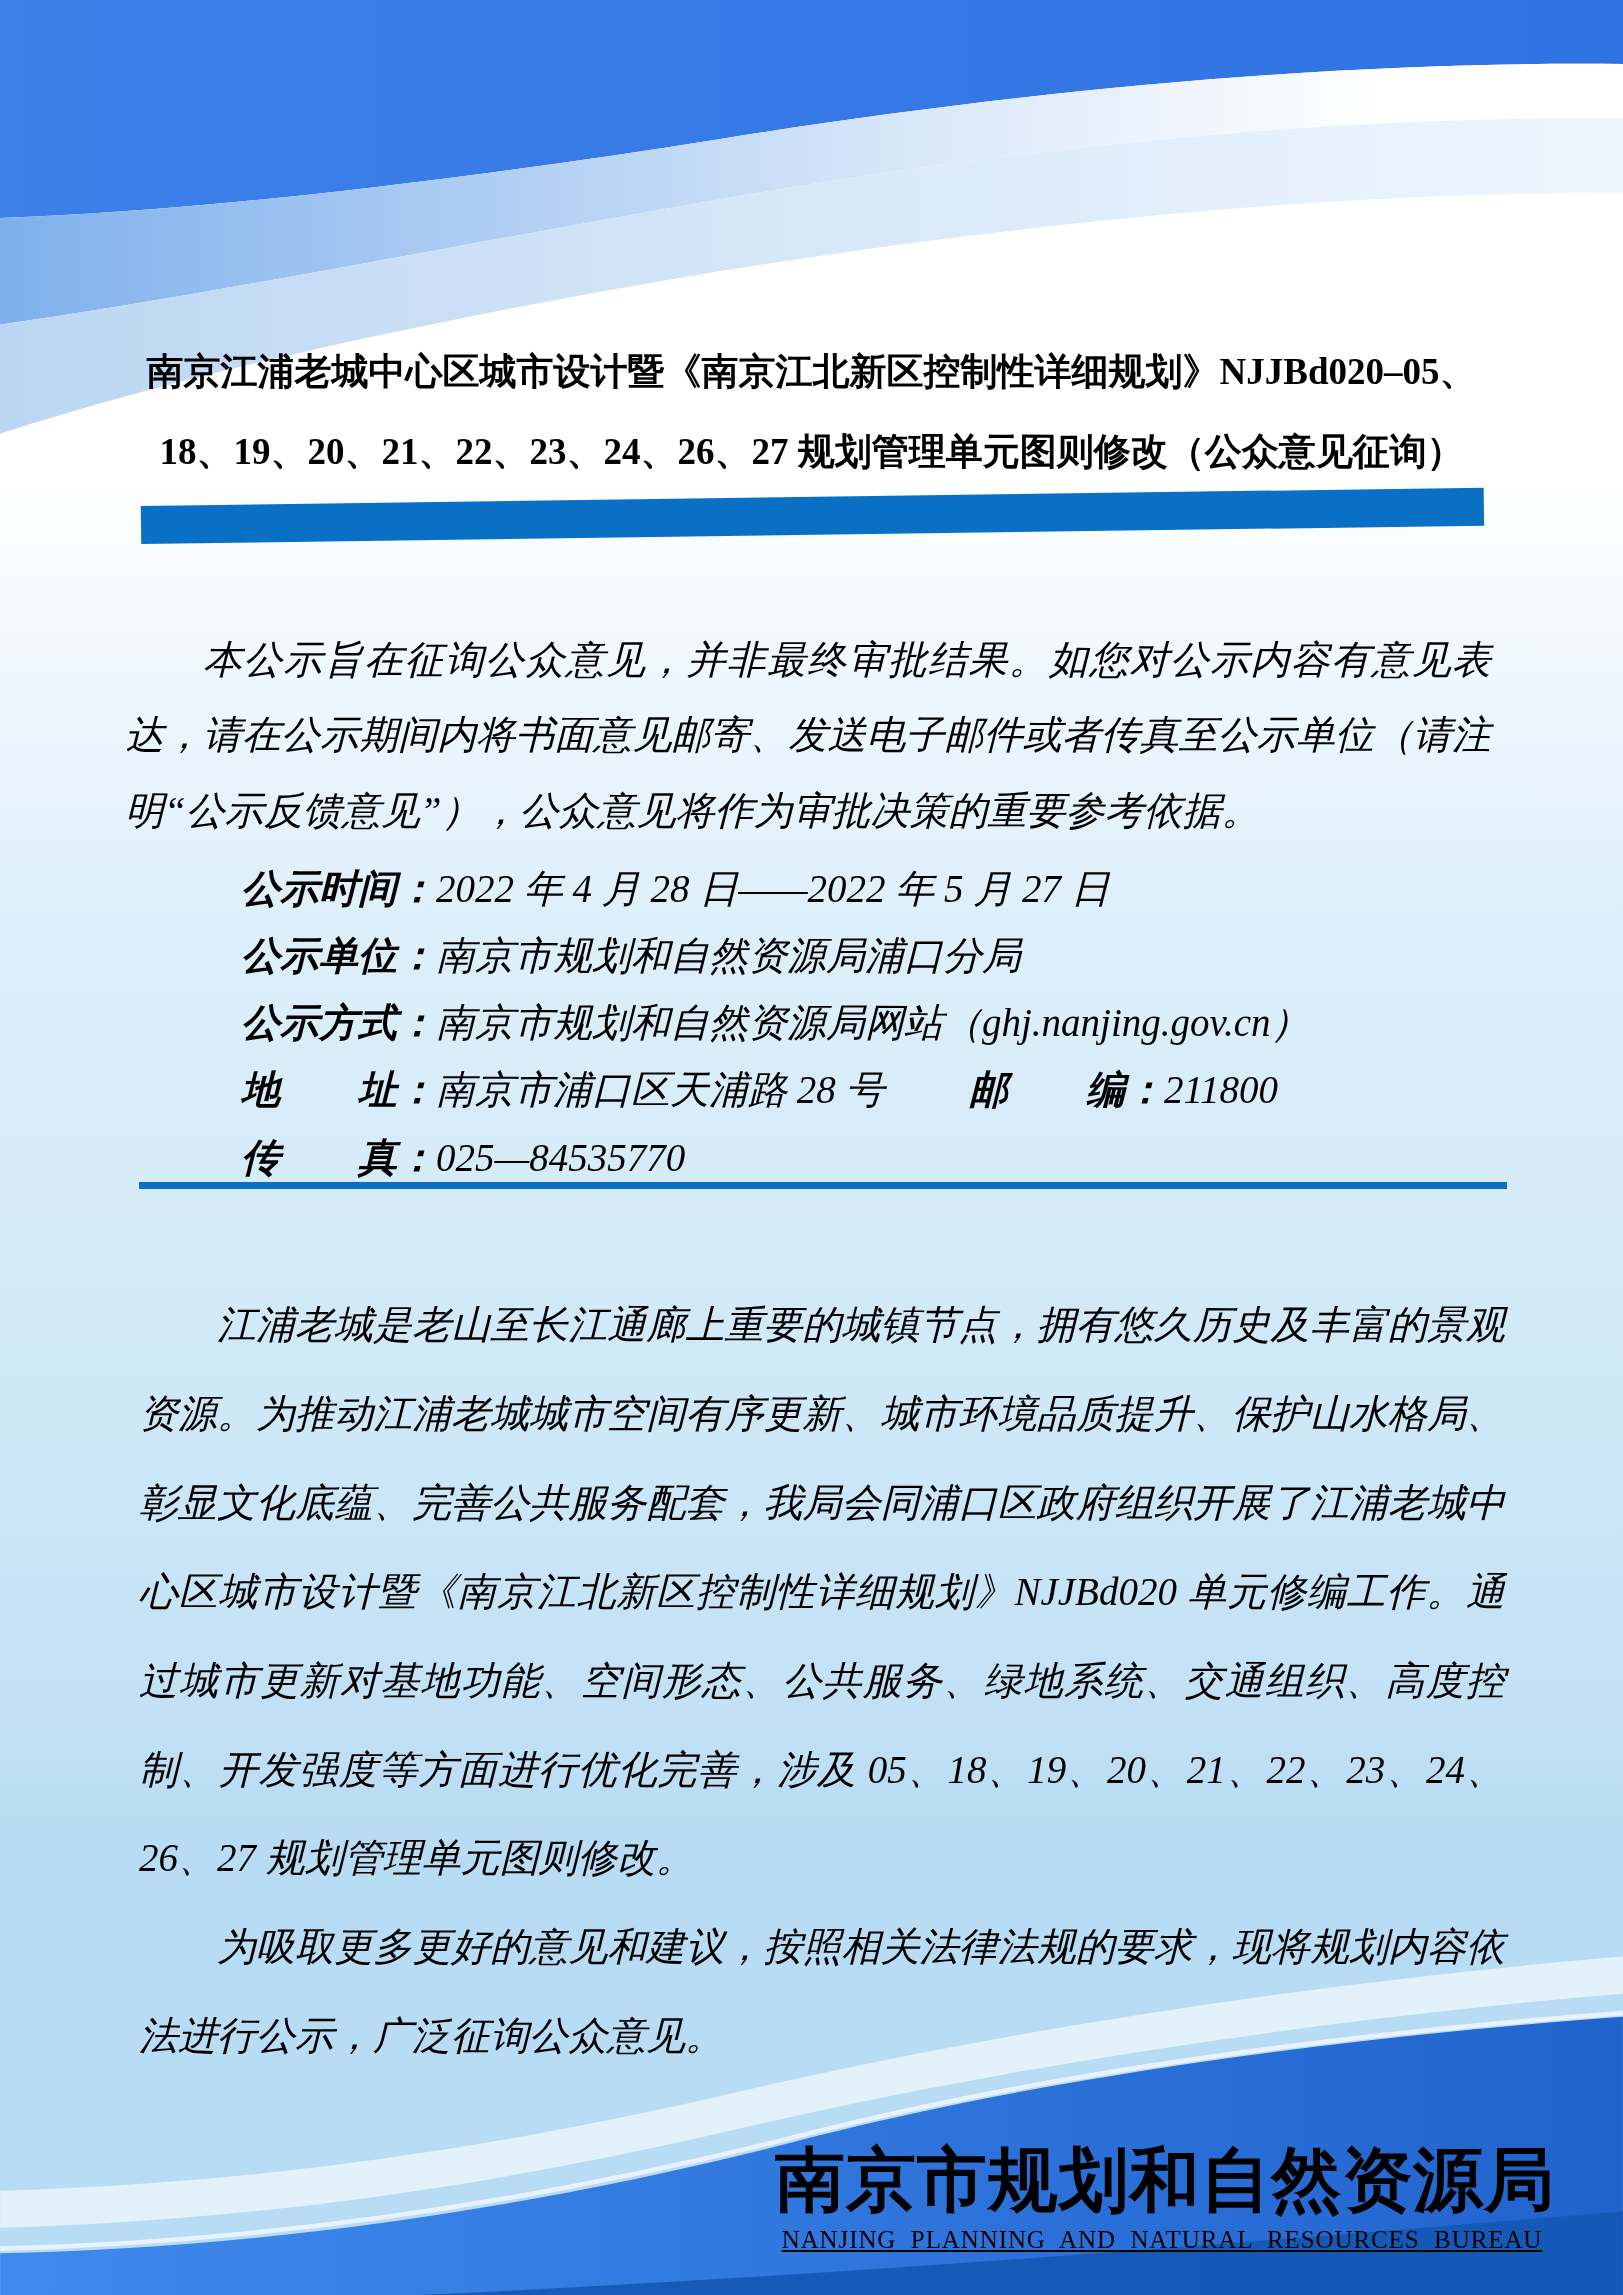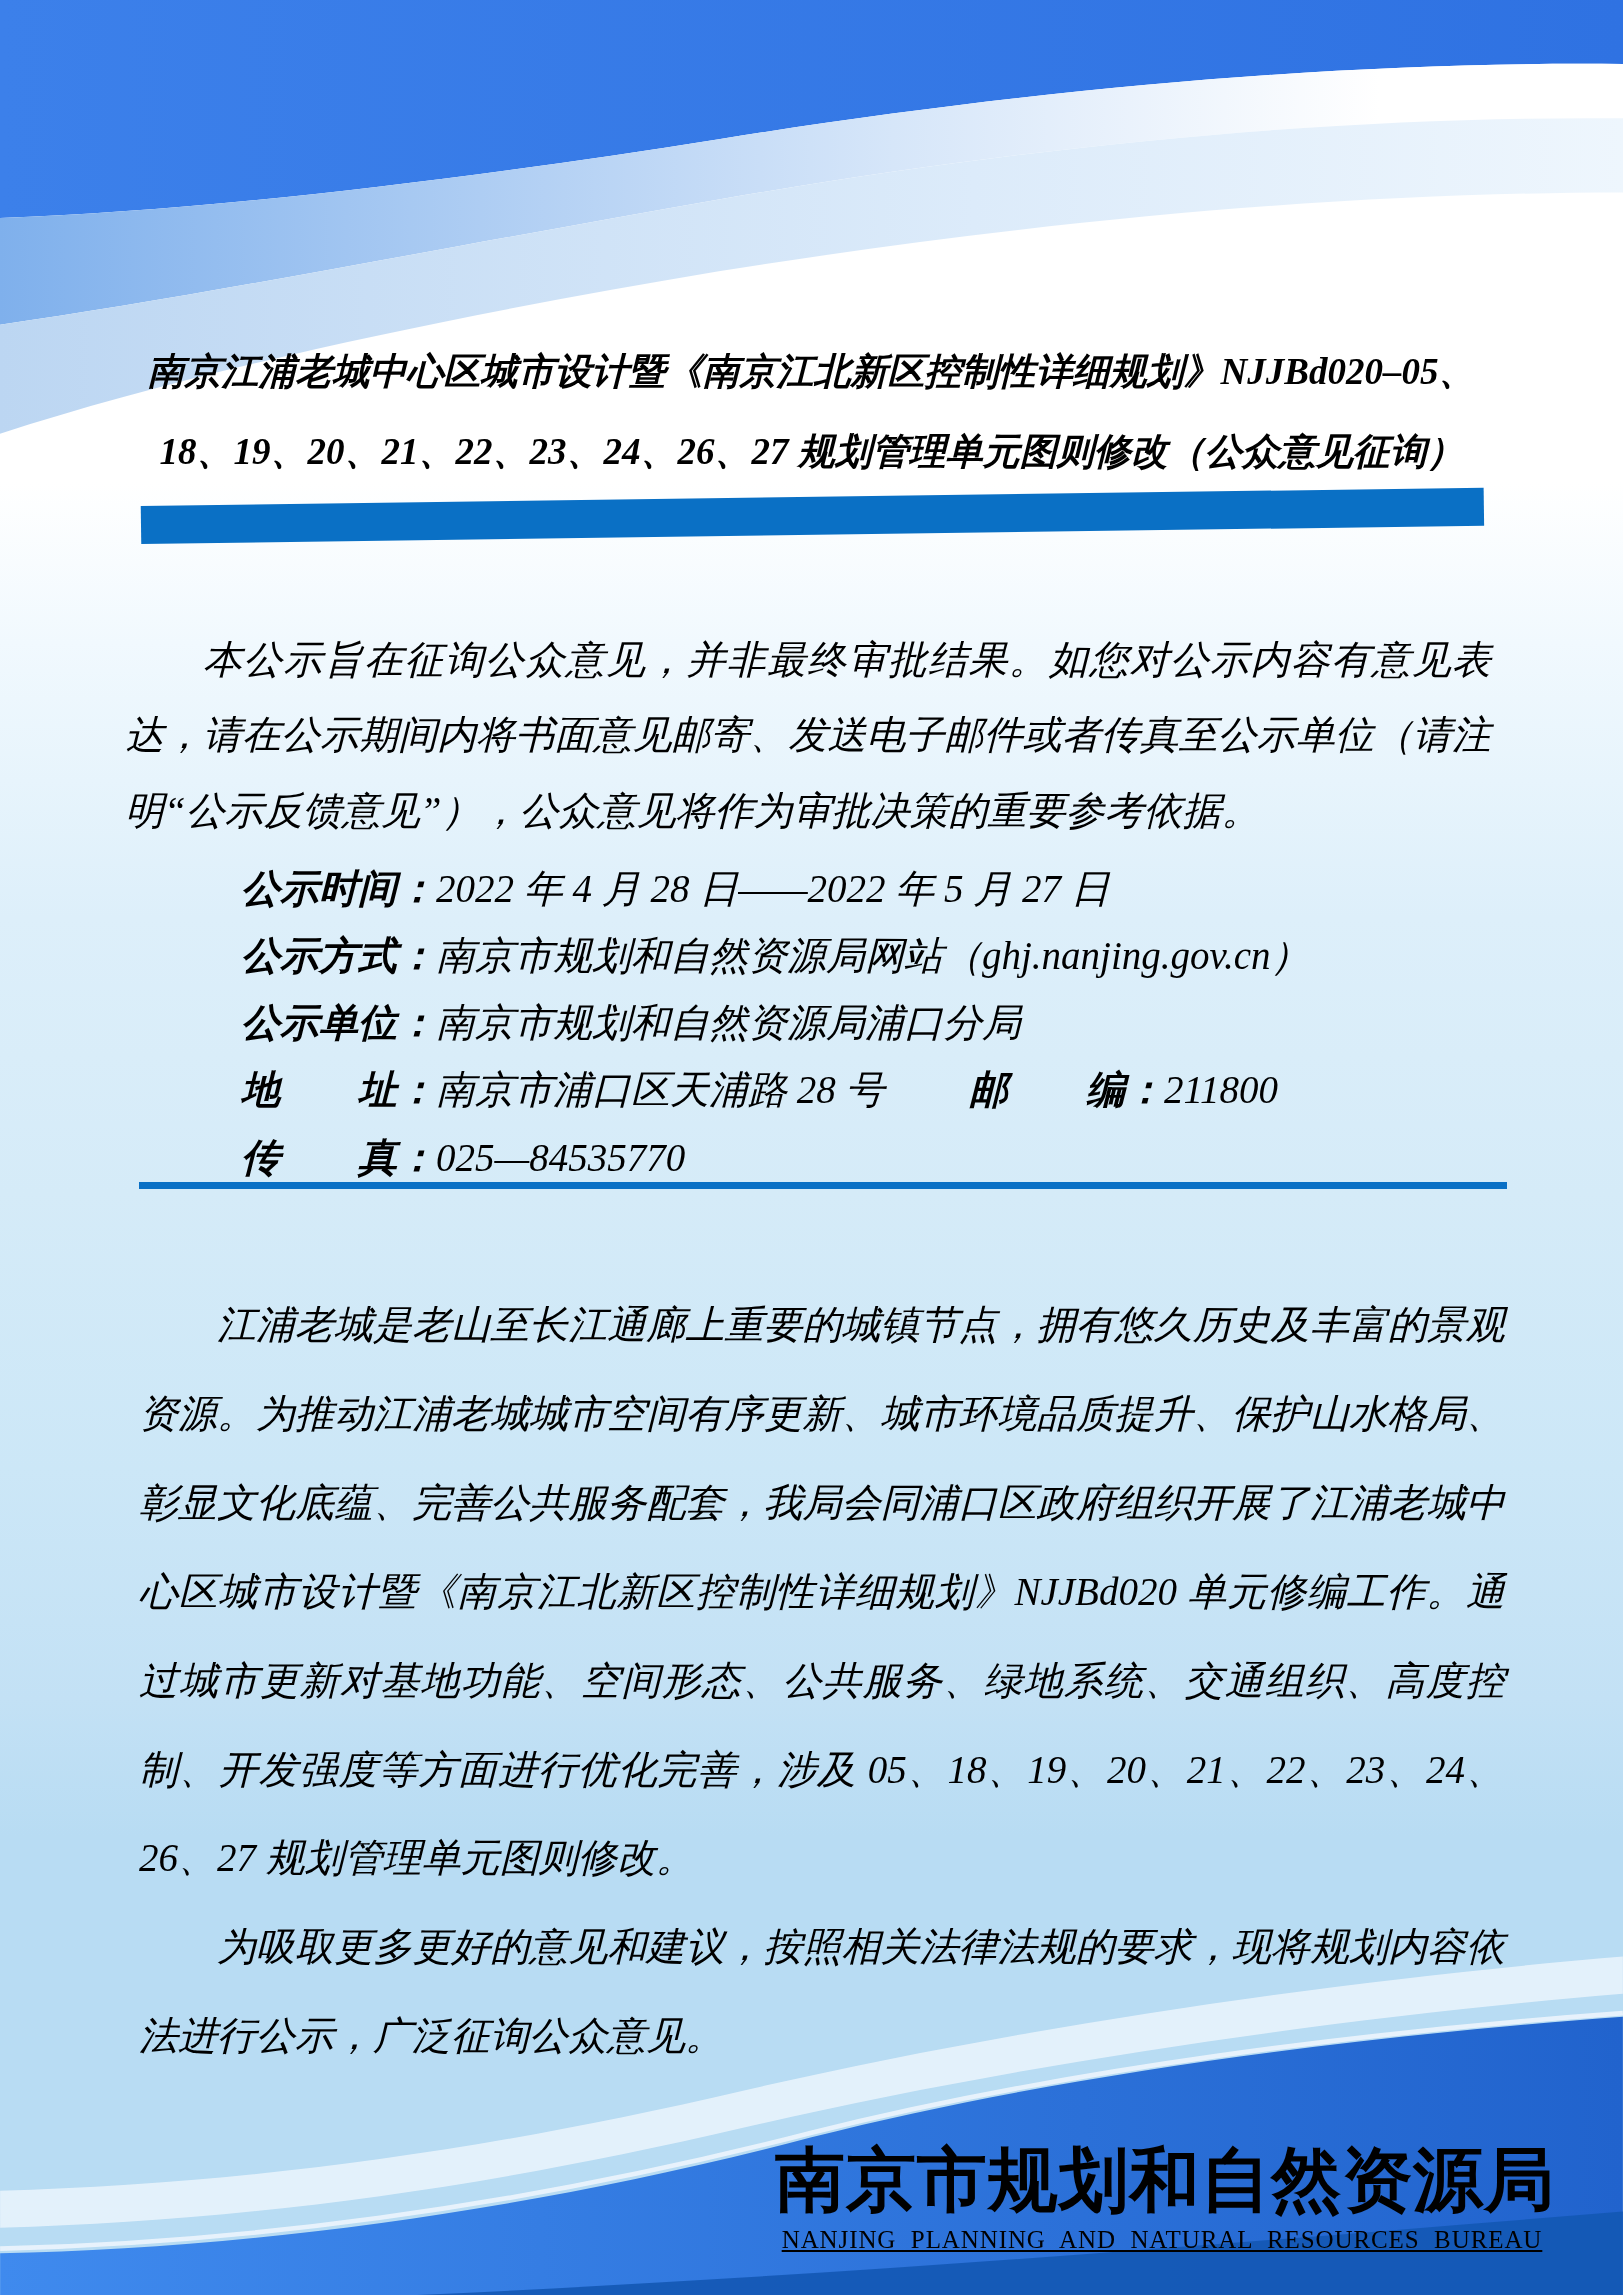--- a/index.html
+++ b/index.html
@@ -25,21 +25,21 @@
     font-size:131px;font-weight:bold;letter-spacing:2.3px;
     color:#1b4a9a;
     -webkit-text-stroke:6.5px #ffffff;
     paint-order:stroke fill;
     text-shadow:14px 16.7px 7.4px rgba(118,130,148,0.62);
   }
 
   .subtitle{
     position:absolute;top:353px;left:0;width:100%;
     text-align:center;font-weight:bold;font-size:37px;
-    line-height:1;color:#000;font-style:italic;
+    line-height:1;color:#000;
   }
   .subtitle-line2{margin-top:43px;}
 
   .accent-bar{
     position:absolute;left:141px;top:506px;width:1343px;height:38px;
     background:#0a70c5;
     transform:rotate(-0.78deg);transform-origin:0 50%;
   }
 
   .content{
@@ -130,24 +130,24 @@
   <div class="accent-bar"></div>
 
   <div class="content">
     <p class="intro-paragraph">本公示旨在征询公众意见，并非最终审批结果。如您对公示内容有意见表达，请在公示期间内将书面意见邮寄、发送电子邮件或者传真至公示单位（请注明“公示反馈意见”），公众意见将作为审批决策的重要参考依据。</p>
 
     <div class="fields">
       <div class="field-row">
         <span class="field-label">公示时间：</span><span class="field-value">2022 年 4 月 28 日——2022 年 5 月 27 日</span>
       </div>
       <div class="field-row">
-        <span class="field-label">公示方式：</span><span class="field-value">南京市规划和自然资源局网站（ghj.nanjing.gov.cn）</span>
+        <span class="field-label">公示单位：</span><span class="field-value">南京市规划和自然资源局浦口分局</span>
       </div>
       <div class="field-row">
-        <span class="field-label">公示单位：</span><span class="field-value">南京市规划和自然资源局浦口分局</span>
+        <span class="field-label">公示方式：</span><span class="field-value">南京市规划和自然资源局网站（ghj.nanjing.gov.cn）</span>
       </div>
 
       <div class="contact-row">
         <span class="cpair-left">
           <span class="field-label">地　　址：</span>
             <span class="field-value">南京市浦口区天浦路 28 号</span>
         </span>
         <span class="cpair-right">
           <span class="field-label">邮　　编：</span>
             <span class="field-value">211800</span>

